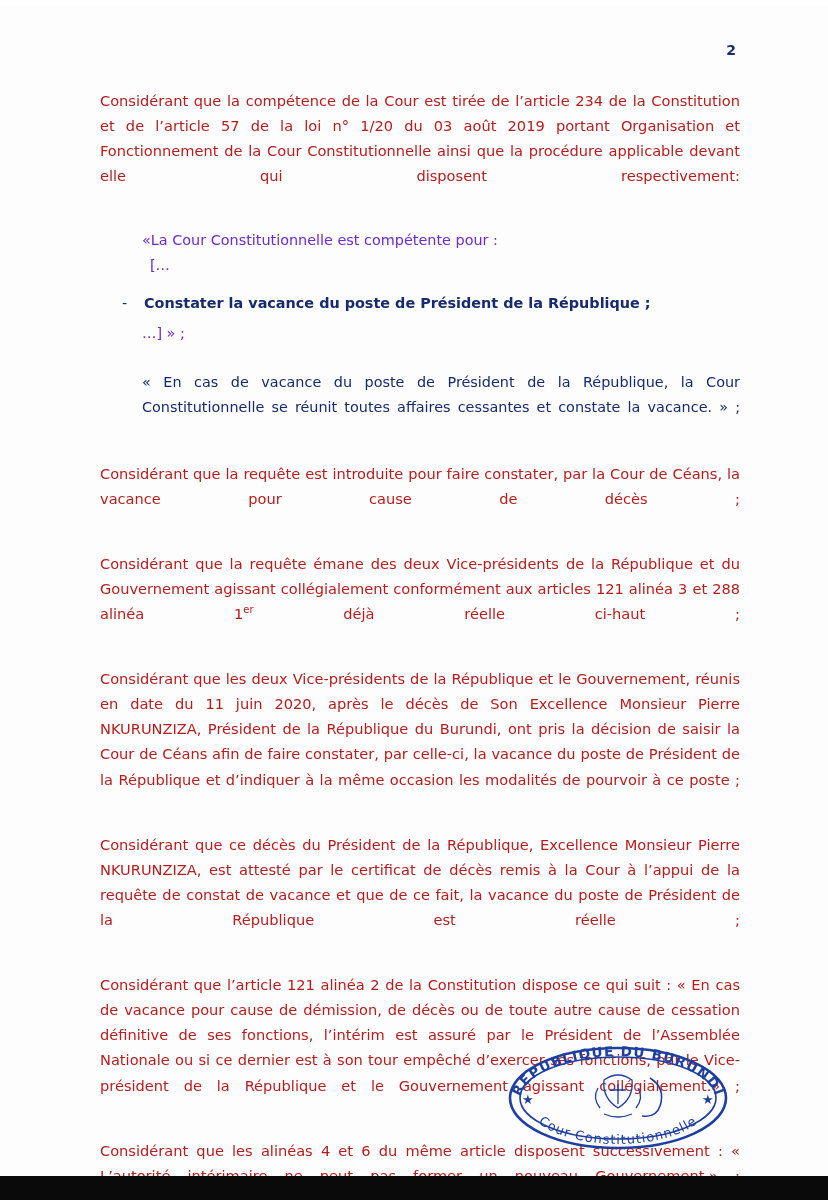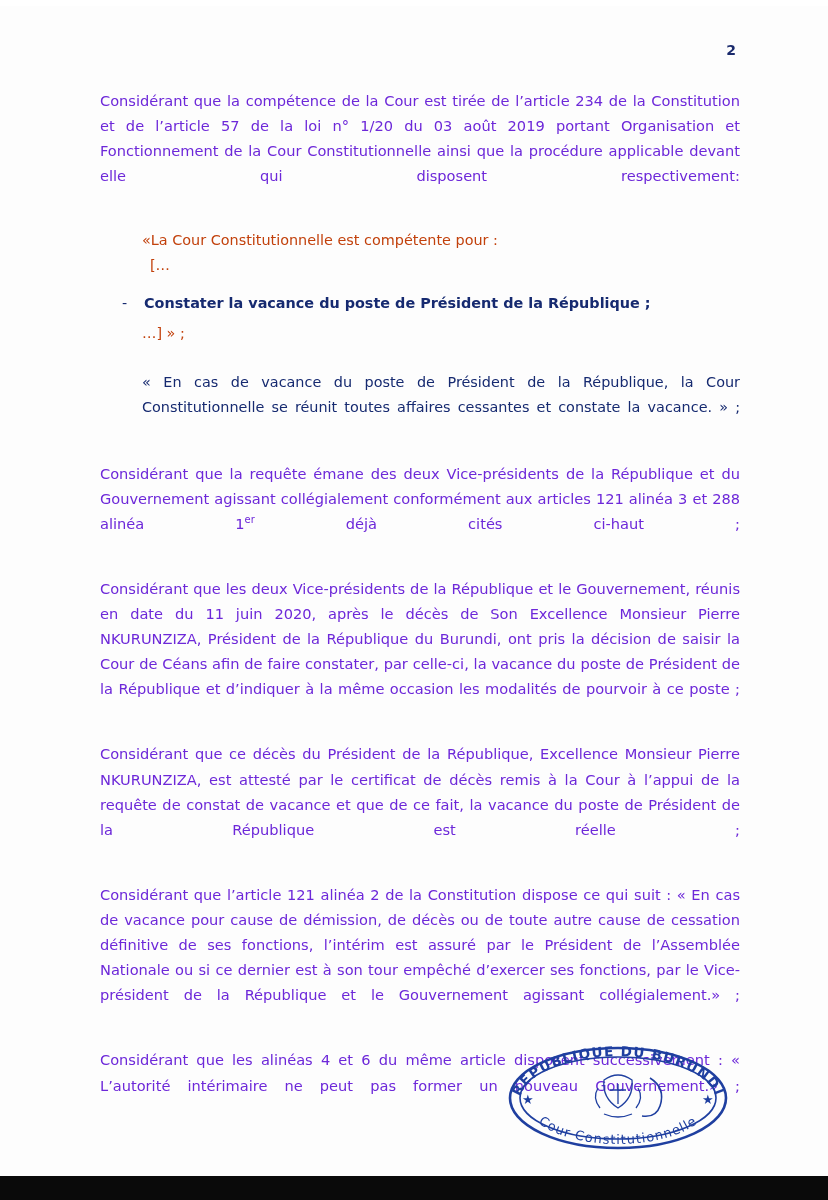--- a/index.html
+++ b/index.html
@@ -32,38 +32,38 @@
     font-weight: bold;
   }
   .content {
     position: absolute;
     left: 100px;
     top: 88px;
     width: 640px;
   }
   p, .line {
     margin: 0;
-    color: #6d28d9;
+    color: #b91c1c;
     font-size: 14.6px;
     line-height: 1.72;
     text-align: justify;
     font-family: "DejaVu Sans", sans-serif;
   }
   .para {
     margin-bottom: 15px;
     text-align: justify;
     text-justify: inter-word;
   }
   .quote-block {
     margin-left: 42px;
     width: 598px;
     margin-bottom: 14px;
   }
   .quote-line {
-    color: #c2410c;
+    color: #6d28d9;
     font-size: 14.4px;
     line-height: 1.68;
     text-align: justify;
   }
   .bullet-row {
     display: flex;
     align-items: flex-start;
     margin-left: 22px;
     width: 618px;
   }
@@ -150,22 +150,23 @@
       <div class="bullet-dash">-</div>
       <div class="bullet-text">Constater la vacance du poste de Président de la République ;</div>
     </div>
 
     <div class="quote-block" style="margin-top:6px;">
       <div class="quote-line">…] » ;</div>
     </div>
 
     <div class="indent-quote justify-full" style="margin-bottom:16px;margin-top:25px;">« En cas de vacance du poste de Président de la République, la Cour Constitutionnelle se réunit toutes affaires cessantes et constate la vacance. » ;</div>
 
-
-    <p class="para justify-full"><span>Considérant que la requête émane des deux Vice-présidents de la République et du Gouvernement agissant collégialement conformément aux articles 121 alinéa 3 et 288 alinéa 1</span><sup>er</sup><span> déjà cités ci-haut ;</span></p>
+    <p class="para justify-full">Considérant que la requête est introduite pour faire constater, par la Cour de Céans, la vacance pour cause de décès ;</p>
+
+    <p class="para justify-full"><span>Considérant que la requête émane des deux Vice-présidents de la République et du Gouvernement agissant collégialement conformément aux articles 121 alinéa 3 et 288 alinéa 1</span><sup>er</sup><span> déjà réelle ci-haut ;</span></p>
 
     <p class="para justify-full">Considérant que les deux Vice-présidents de la République et le Gouvernement, réunis en date du 11 juin 2020, après le décès de Son Excellence Monsieur Pierre NKURUNZIZA, Président de la République du Burundi, ont pris la décision de saisir la Cour de Céans afin de faire constater, par celle-ci, la vacance du poste de Président de la République et d’indiquer à la même occasion les modalités de pourvoir à ce poste ;</p>
 
     <p class="para justify-full">Considérant que ce décès du Président de la République, Excellence Monsieur Pierre NKURUNZIZA, est attesté par le certificat de décès remis à la Cour à l’appui de la requête de constat de vacance et que de ce fait, la vacance du poste de Président de la République est réelle ;</p>
 
     <p class="para justify-full">Considérant que l’article 121 alinéa 2 de la Constitution dispose ce qui suit : « En cas de vacance pour cause de démission, de décès ou de toute autre cause de cessation définitive de ses fonctions, l’intérim est assuré par le Président de l’Assemblée Nationale ou si ce dernier est à son tour empêché d’exercer ses fonctions, par le Vice-président de la République et le Gouvernement agissant collégialement.» ;</p>
 
     <p class="para justify-full">Considérant que les alinéas 4 et 6 du même article disposent successivement : « L’autorité intérimaire ne peut pas former un nouveau Gouvernement.» ;</p>
 
   </div>

